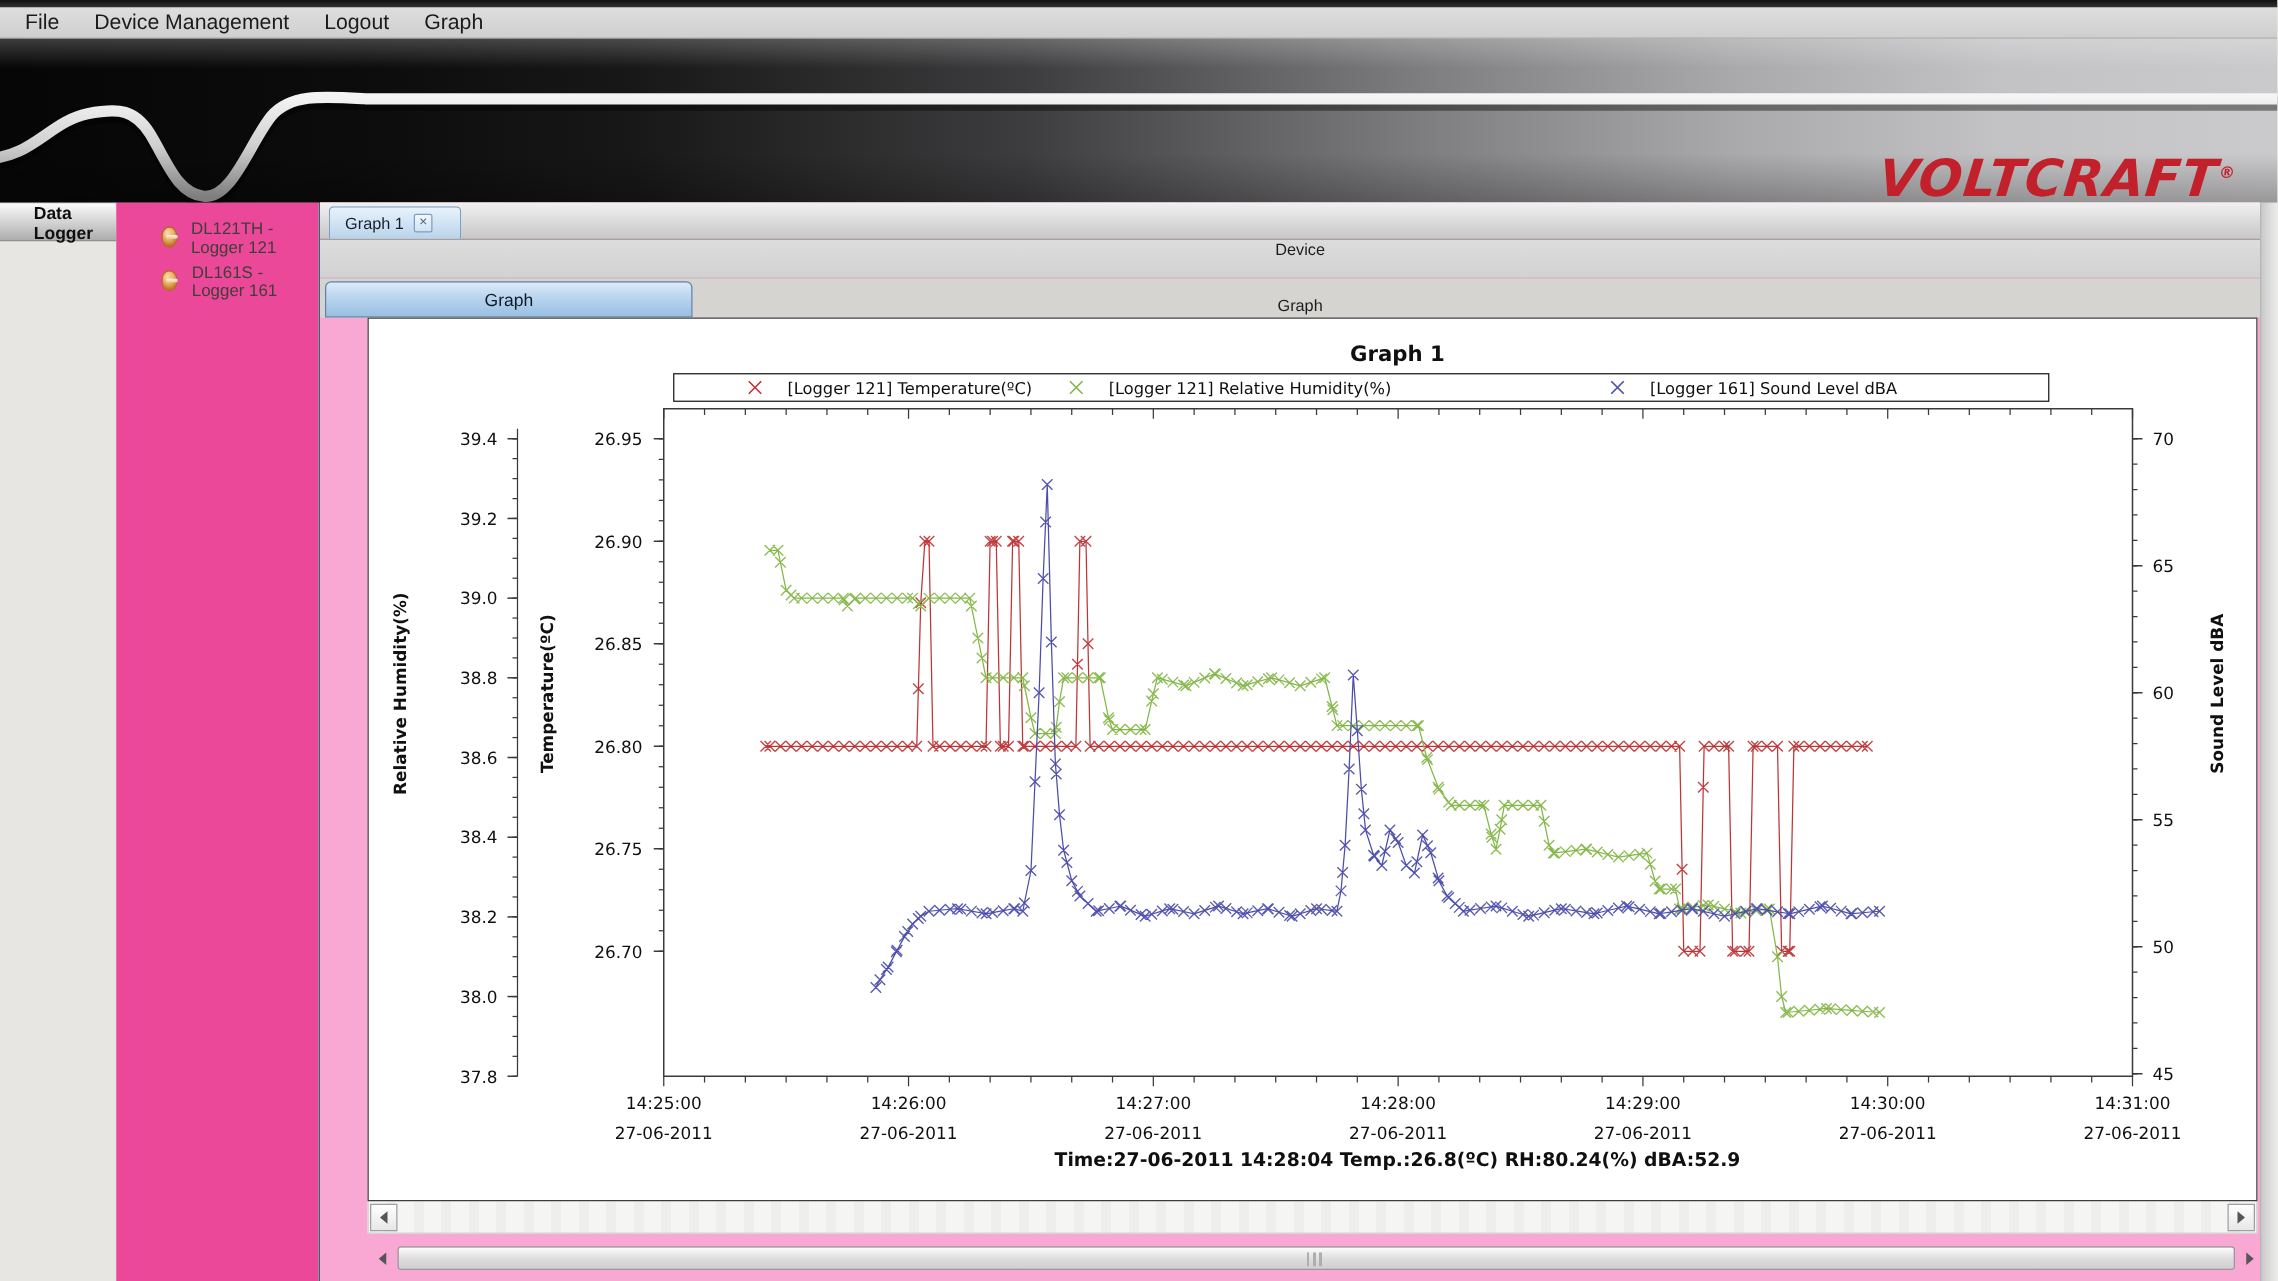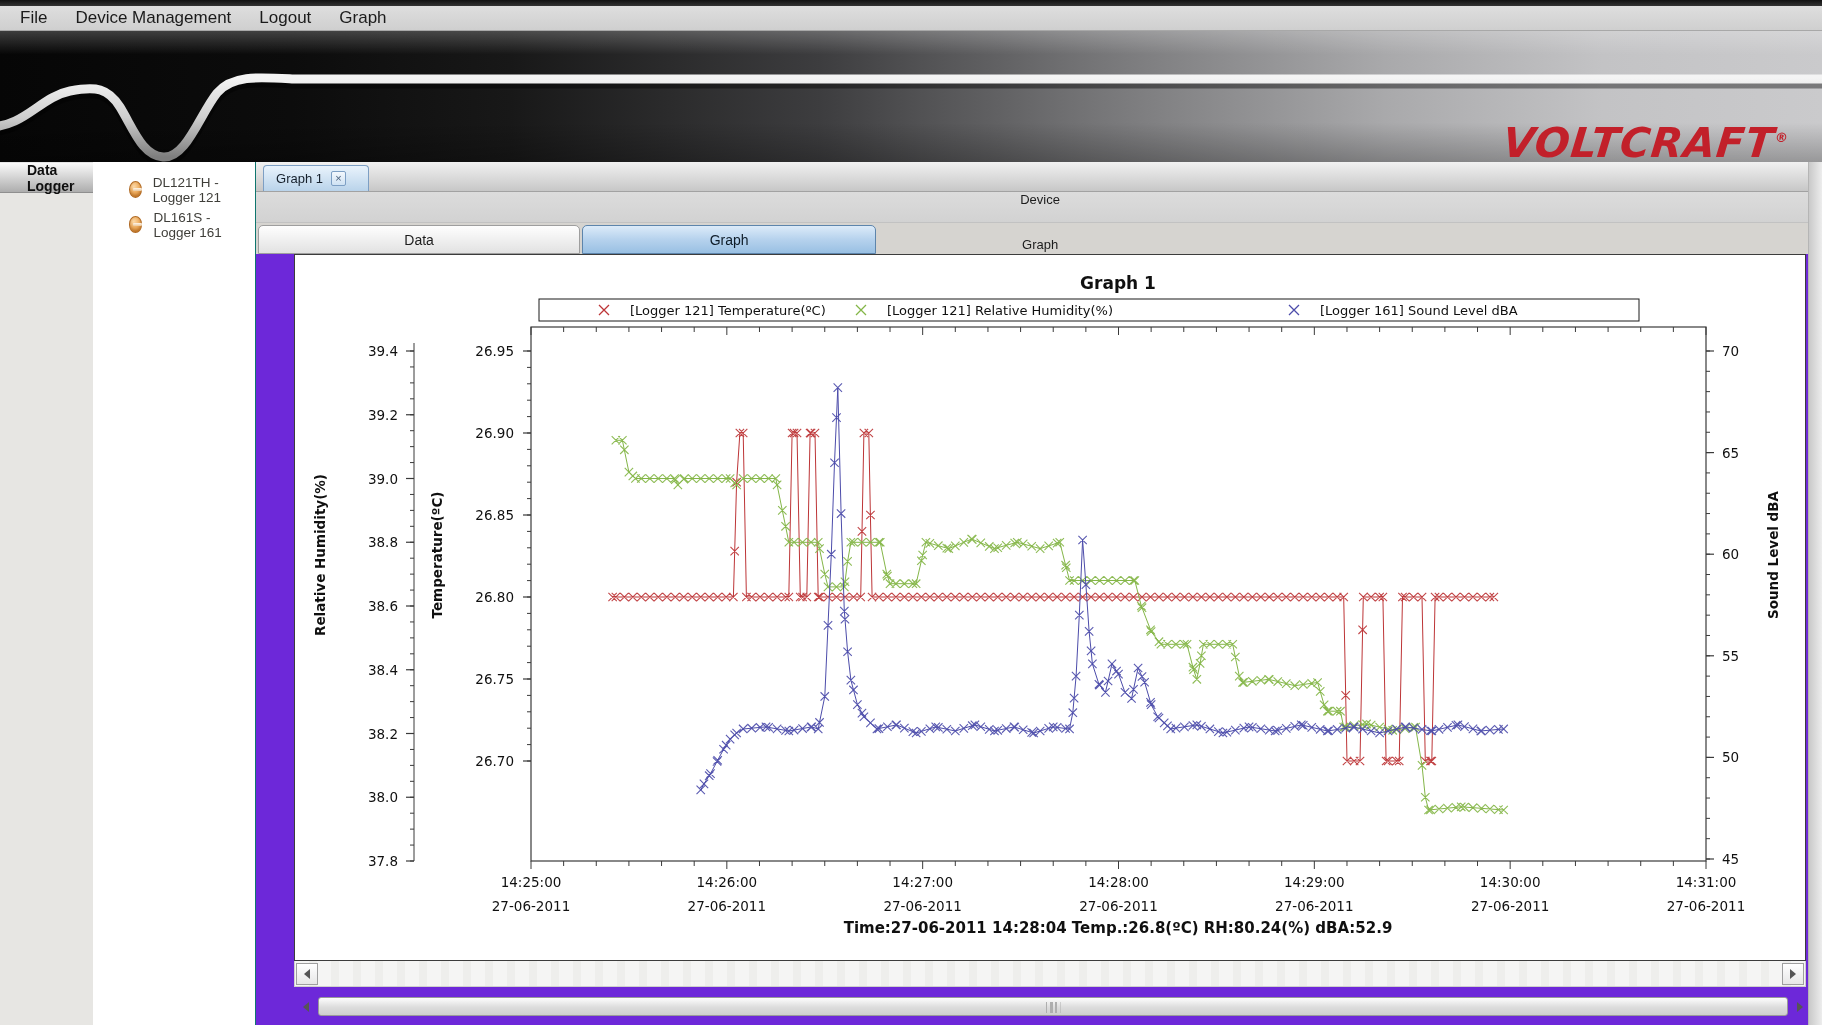--- a/index.html
+++ b/index.html
@@ -20,31 +20,31 @@
     font-family:"DejaVu Sans", sans-serif; font-weight:bold; font-style:italic;
     font-size:41px; letter-spacing:1px; transform:skewX(-6deg); }
   .logo sup { font-size:13px; font-style:normal; letter-spacing:0; }
 
   .main { display:flex; height:863px; }
 
   .sidebar { width:258px; background:#e7e6e3; border-right:1px solid #0f766e; display:flex; flex-direction:row; }
   .side-header { height:31px; background:linear-gradient(#fafafa,#adadad);
     border-top:1px solid #e5e5e5; border-bottom:1px solid #8f8f8f;
     display:flex; align-items:center; padding-left:27px; font-size:14px; font-weight:bold; color:#0f0f0f; }
-  .side-items { background:#ffffff; padding:10px 0 14px 0; }
+  .side-items { background:#ec4899; padding:10px 0 14px 0; }
   .side-item { display:flex; align-items:center; height:35px; padding-left:36px; cursor:default; }
   .orb { width:17px; height:17px; border-radius:50%; margin-right:11px; position:relative;
     background:radial-gradient(circle at 35% 30%, #fcd9a8 0%, #efaf62 45%, #d37f28 100%);
     border:1px solid #b06a24; box-shadow:inset 0 -2px 3px rgba(120,60,0,.35); }
   .orb::after { content:""; position:absolute; left:3px; top:6px; width:9px; height:3px;
     background:linear-gradient(#fff5e8,#e8c79d); border-radius:1px; }
   .side-item .lbl { font-size:13.5px; color:#3f3e39; }
   .side-fill { flex:1; background:#e7e6e3; }
 
-  .content { flex:1; position:relative; background:#6d28d9; }
+  .content { flex:1; position:relative; background:#f9a8d4; }
   .right-strip { width:14px; background:linear-gradient(90deg,#c9c9c9,#ededed); border-left:1px solid #b5b5b5; }
 
   .doc-tabs { height:30px; background:linear-gradient(#f1f1f1,#c7c7c7); border-bottom:1px solid #a2a2a2;
     display:flex; align-items:flex-end; padding-left:7px; }
   .doc-tab { height:26px; min-width:106px; padding:0 8px 0 12px; display:flex; align-items:center; gap:8px;
     background:linear-gradient(#e9f3fc,#b9d3ea); border:1px solid #7d9fc4; border-bottom:none;
     border-radius:4px 4px 0 0; font-size:13px; color:#16202c; }
   .doc-close { width:15px; height:15px; background:linear-gradient(#f3f8fd,#cfe2f3); border:1px solid #7d9fc4;
     border-radius:2px; font-size:11px; line-height:12px; text-align:center; color:#4a617c; cursor:default; }
 
@@ -128,21 +128,20 @@
         <span class="doc-close">×</span>
       </div>
     </div>
 
     <div class="panel-menu">
       <span class="pmitem">Device</span>
       <span class="pmitem">Graph</span>
     </div>
 
     <div class="view-tabs">
-      <div class="vtab data">Data</div>
       <div class="vtab graph">Graph</div>
     </div>
 
     <div class="chart-panel">
       <svg id="chartSvg" width="1510" height="705" viewBox="0 0 1510 705">
           <g>
             <text x="823" y="34" fill="#101010" font-family="DejaVu Sans, sans-serif" font-size="17px" text-anchor="middle" font-weight="bold">Graph 1</text>
           </g>
           <g>
             <text x="823" y="678" fill="#101010" font-family="DejaVu Sans, sans-serif" font-size="15px" text-anchor="middle" font-weight="bold">Time:27-06-2011 14:28:04 Temp.:26.8(ºC) RH:80.24(%) dBA:52.9</text>

